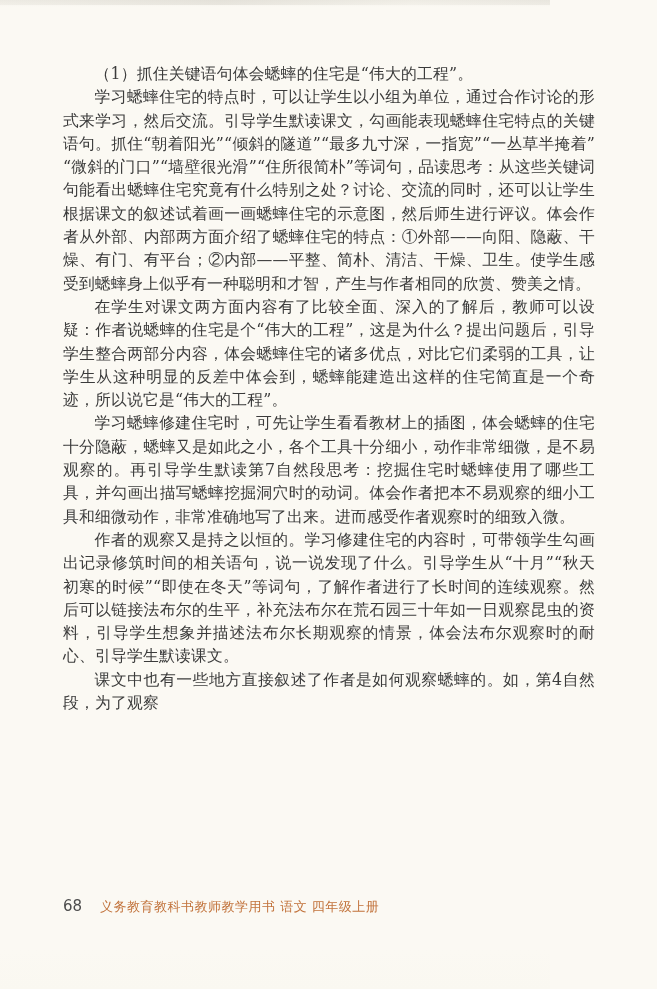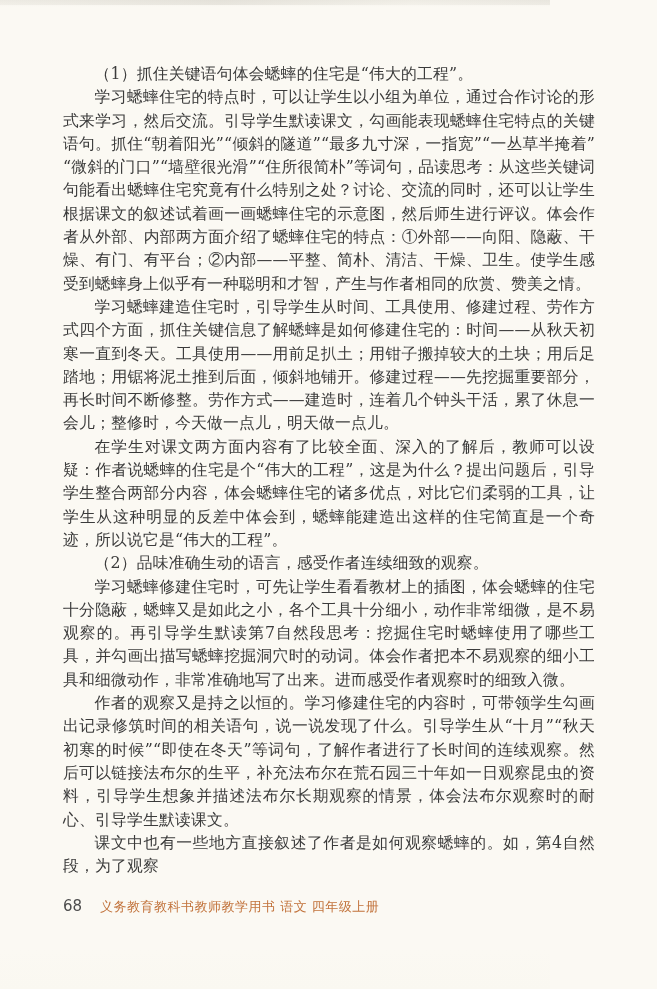--- a/index.html
+++ b/index.html
@@ -63,23 +63,21 @@
 </style>
 </head>
 <body>
 
 <div class="page">
   <div class="scan-edge-top"></div>
 
   <div class="content">
     <p class="para">（1）抓住关键语句体会蟋蟀的住宅是“伟大的工程”。</p>
     <p class="para">学习蟋蟀住宅的特点时，可以让学生以小组为单位，通过合作讨论的形式来学习，然后交流。引导学生默读课文，勾画能表现蟋蟀住宅特点的关键语句。抓住“朝着阳光”“倾斜的隧道”“最多九寸深，一指宽”“一丛草半掩着”“微斜的门口”“墙壁很光滑”“住所很简朴”等词句，品读思考：从这些关键词句能看出蟋蟀住宅究竟有什么特别之处？讨论、交流的同时，还可以让学生根据课文的叙述试着画一画蟋蟀住宅的示意图，然后师生进行评议。体会作者从外部、内部两方面介绍了蟋蟀住宅的特点：①外部——向阳、隐蔽、干燥、有门、有平台；②内部——平整、简朴、清洁、干燥、卫生。使学生感受到蟋蟀身上似乎有一种聪明和才智，产生与作者相同的欣赏、赞美之情。</p>
-    <p class="para">学习蟋蟀建造住宅时，引导学生从时间、工具使用、修建过程、劳作方式四个方面，抓住关键信息了解蟋蟀是如何修建住宅的：时间——从秋天初寒一直到冬天。工具使用——用前足扒土；用钳子搬掉较大的土块；用后足踏地；用锯将泥土推到后面，倾斜地铺开。修建过程——先挖掘重要部分，再长时间不断修整。劳作方式——建造时，连着几个钟头干活，累了休息一会儿；整修时，今天做一点儿，明天做一点儿。</p>
     <p class="para">在学生对课文两方面内容有了比较全面、深入的了解后，教师可以设疑：作者说蟋蟀的住宅是个“伟大的工程”，这是为什么？提出问题后，引导学生整合两部分内容，体会蟋蟀住宅的诸多优点，对比它们柔弱的工具，让学生从这种明显的反差中体会到，蟋蟀能建造出这样的住宅简直是一个奇迹，所以说它是“伟大的工程”。</p>
-    <p class="para">（2）品味准确生动的语言，感受作者连续细致的观察。</p>
     <p class="para">学习蟋蟀修建住宅时，可先让学生看看教材上的插图，体会蟋蟀的住宅十分隐蔽，蟋蟀又是如此之小，各个工具十分细小，动作非常细微，是不易观察的。再引导学生默读第7自然段思考：挖掘住宅时蟋蟀使用了哪些工具，并勾画出描写蟋蟀挖掘洞穴时的动词。体会作者把本不易观察的细小工具和细微动作，非常准确地写了出来。进而感受作者观察时的细致入微。</p>
     <p class="para">作者的观察又是持之以恒的。学习修建住宅的内容时，可带领学生勾画出记录修筑时间的相关语句，说一说发现了什么。引导学生从“十月”“秋天初寒的时候”“即使在冬天”等词句，了解作者进行了长时间的连续观察。然后可以链接法布尔的生平，补充法布尔在荒石园三十年如一日观察昆虫的资料，引导学生想象并描述法布尔长期观察的情景，体会法布尔观察时的耐心、引导学生默读课文。</p>
     <p class="para">课文中也有一些地方直接叙述了作者是如何观察蟋蟀的。如，第4自然段，为了观察</p>
   </div>
 
   <div class="footer">
     <span class="page-num">68</span>
     <span class="book-title">义务教育教科书教师教学用书 语文 四年级上册</span>
   </div>
 </div>

